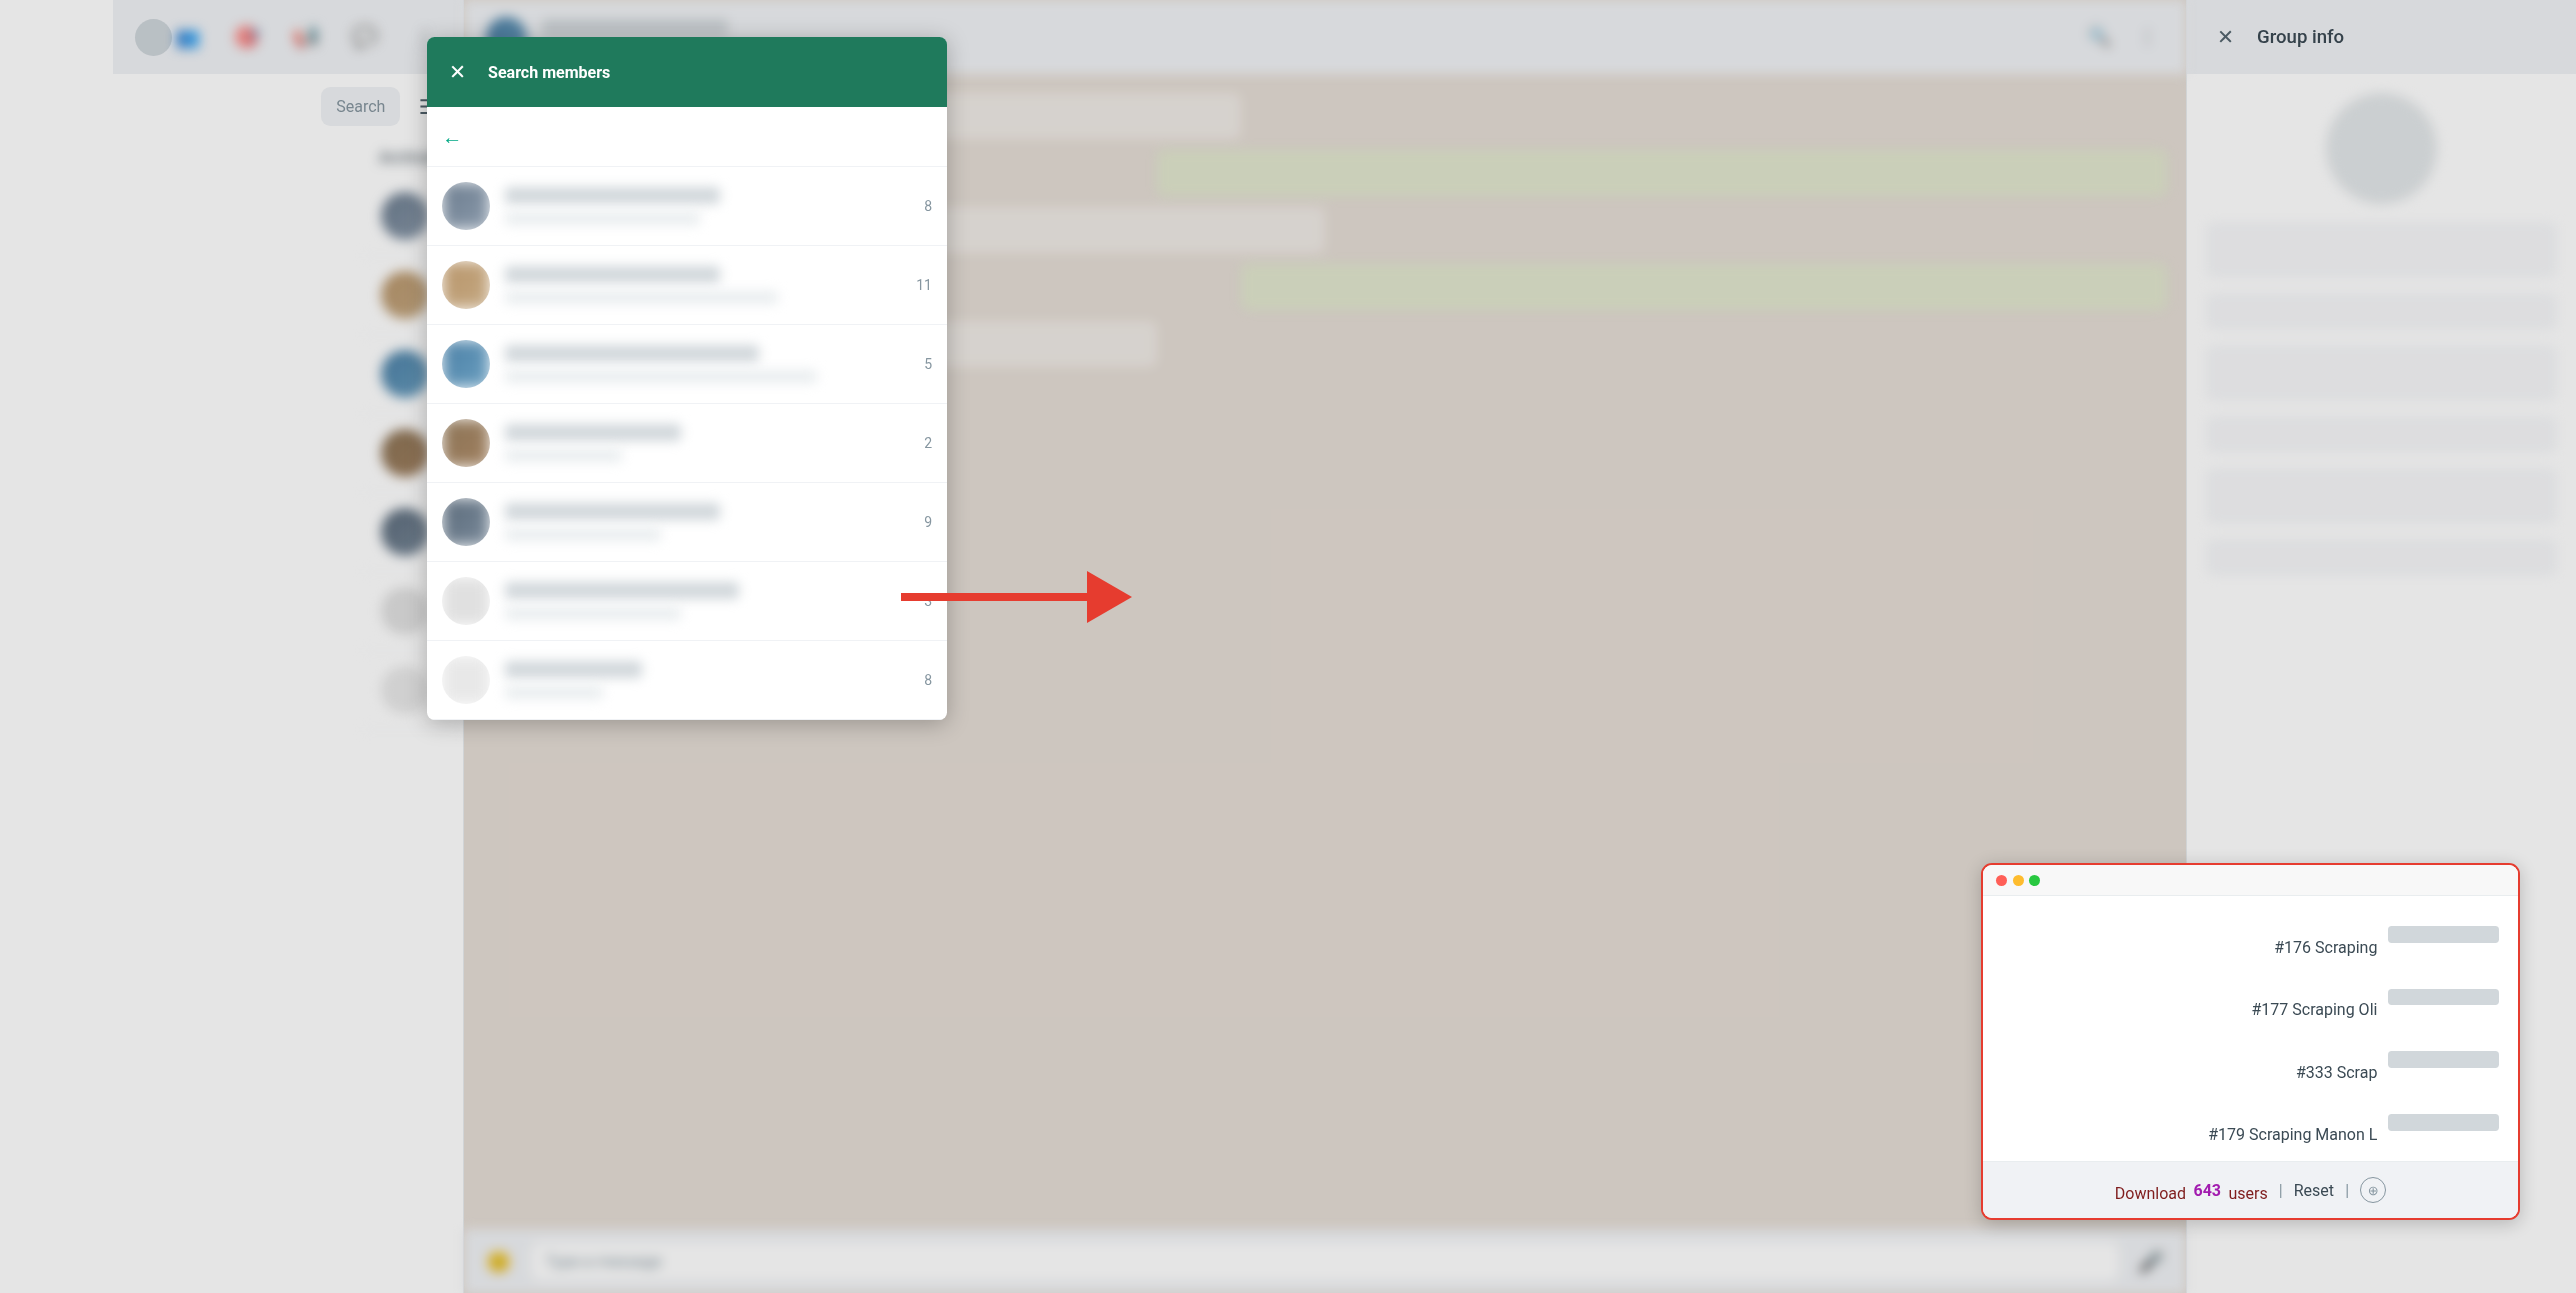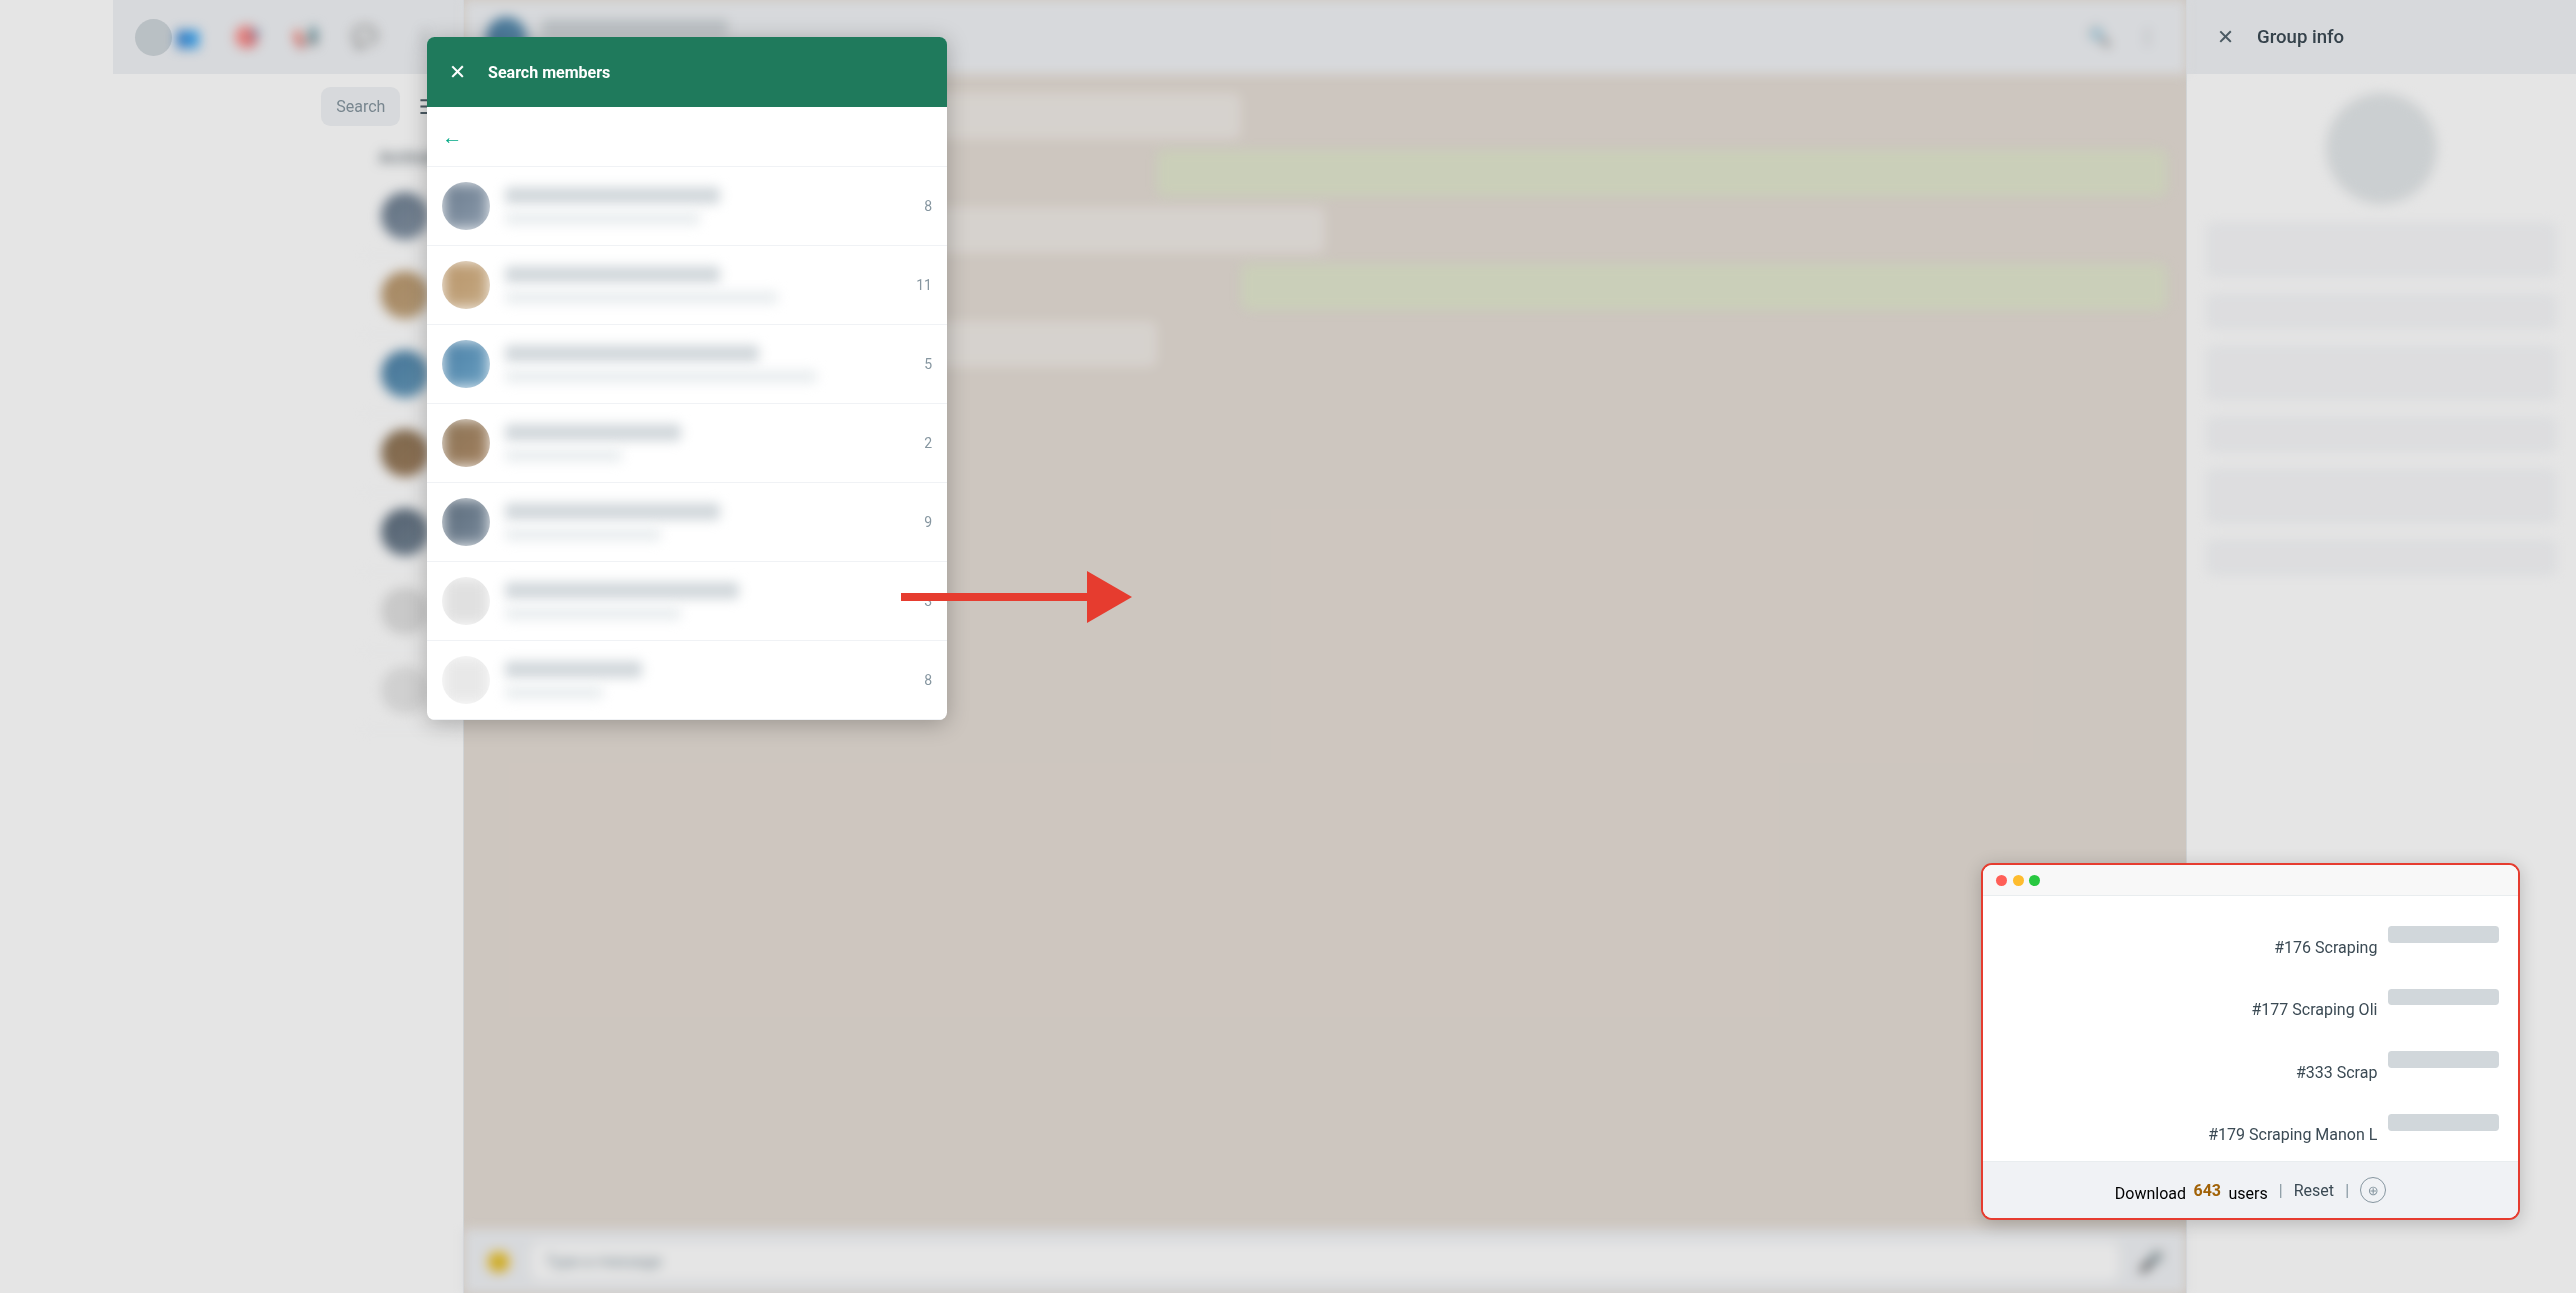--- a/index.html
+++ b/index.html
@@ -368,27 +368,27 @@
       background: #f0f2f5;
       padding: 15px 18.6px;
       display: flex;
       align-items: center;
       justify-content: center;
       gap: 7.4px;
       border-top: 0.9px solid #e9edef;
     }
 
     .popup-footer-text {
-      color: #000000;
+      color: #7f1d1d;
       font-size: 16px;
       margin-top: 6px;
     }
 
     .popup-footer-bold {
-      color: #a16207;
+      color: #a21caf;
       font-size: 16px;
       font-weight: 700;
     }
 
     .popup-footer-divider {
       color: #8696a0;
       font-size: 16px;
       margin: 0 3.7px;
     }
 

